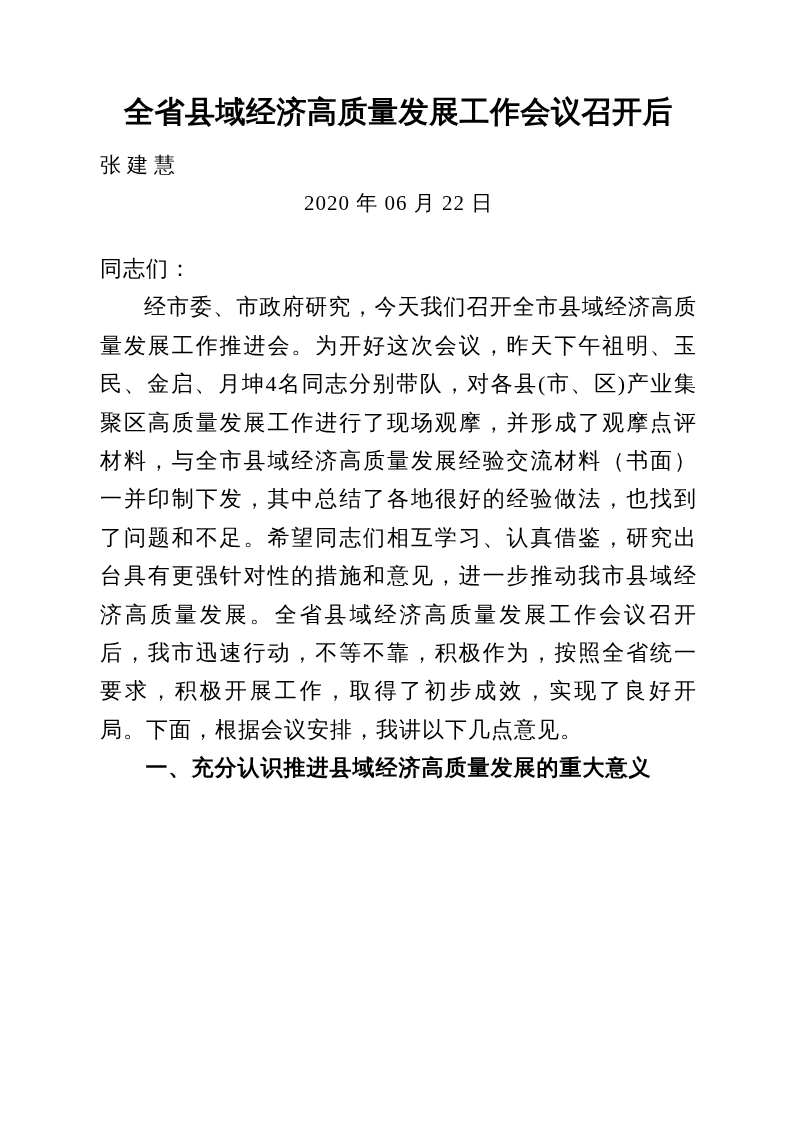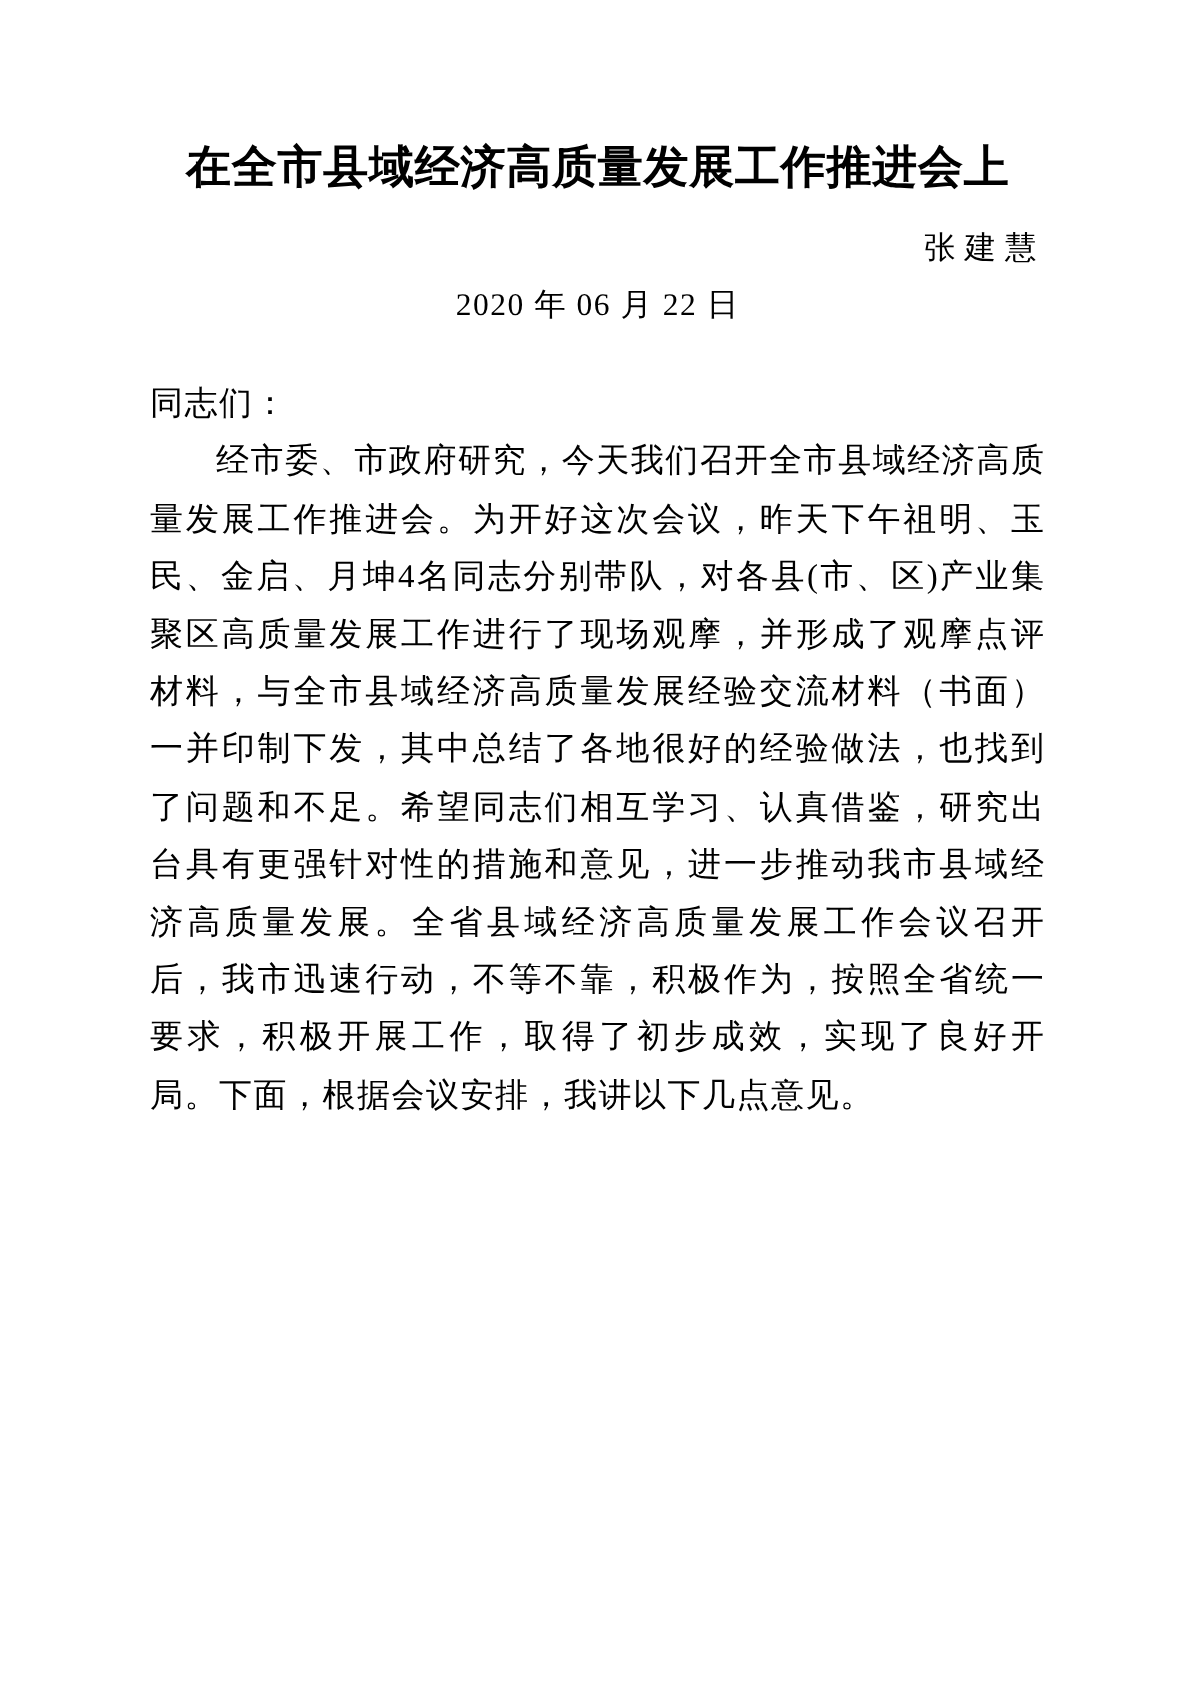--- a/index.html
+++ b/index.html
@@ -25,21 +25,21 @@
     line-height: 48px;
     font-weight: 700;
     text-align: center;
     letter-spacing: 0.5px;
     font-family: "Liberation Serif", "DejaVu Serif", serif;
   }
   .doc-author {
     margin-top: 10px;
     font-size: 21px;
     line-height: 38px;
-    text-align: right;
+    text-align: left;
     letter-spacing: 6px;
     font-weight: 400;
   }
   .doc-date {
     font-size: 21px;
     line-height: 38px;
     text-align: center;
     letter-spacing: 1px;
     font-weight: 400;
   }
@@ -69,30 +69,31 @@
     letter-spacing: 1px;
     font-family: "Liberation Sans", "DejaVu Sans", sans-serif;
   }
 </style>
 </head>
 <body>
 
 <div class="page">
 
   <div class="doc-title">
-    <div>在全市县域经济高质量发展工作推进会上</div>
+    <div>全省县域经济高质量发展工作会议召开后</div>
   </div>
 
   <div class="doc-author">张建慧</div>
 
   <div class="doc-date">2020 年 06 月 22 日</div>
 
   <div class="doc-body">
 
     <p class="salutation">同志们：</p>
 
     <p class="para">经市委、市政府研究，今天我们召开全市县域经济高质量发展工作推进会。为开好这次会议，昨天下午祖明、玉民、金启、月坤4名同志分别带队，对各县(市、区)产业集聚区高质量发展工作进行了现场观摩，并形成了观摩点评材料，与全市县域经济高质量发展经验交流材料（书面）一并印制下发，其中总结了各地很好的经验做法，也找到了问题和不足。希望同志们相互学习、认真借鉴，研究出台具有更强针对性的措施和意见，进一步推动我市县域经济高质量发展。全省县域经济高质量发展工作会议召开后，我市迅速行动，不等不靠，积极作为，按照全省统一要求，积极开展工作，取得了初步成效，实现了良好开局。下面，根据会议安排，我讲以下几点意见。</p>
 
+    <p class="section-heading">一、充分认识推进县域经济高质量发展的重大意义</p>
 
 
   </div>
 
 </div>
 
 </body></html>

